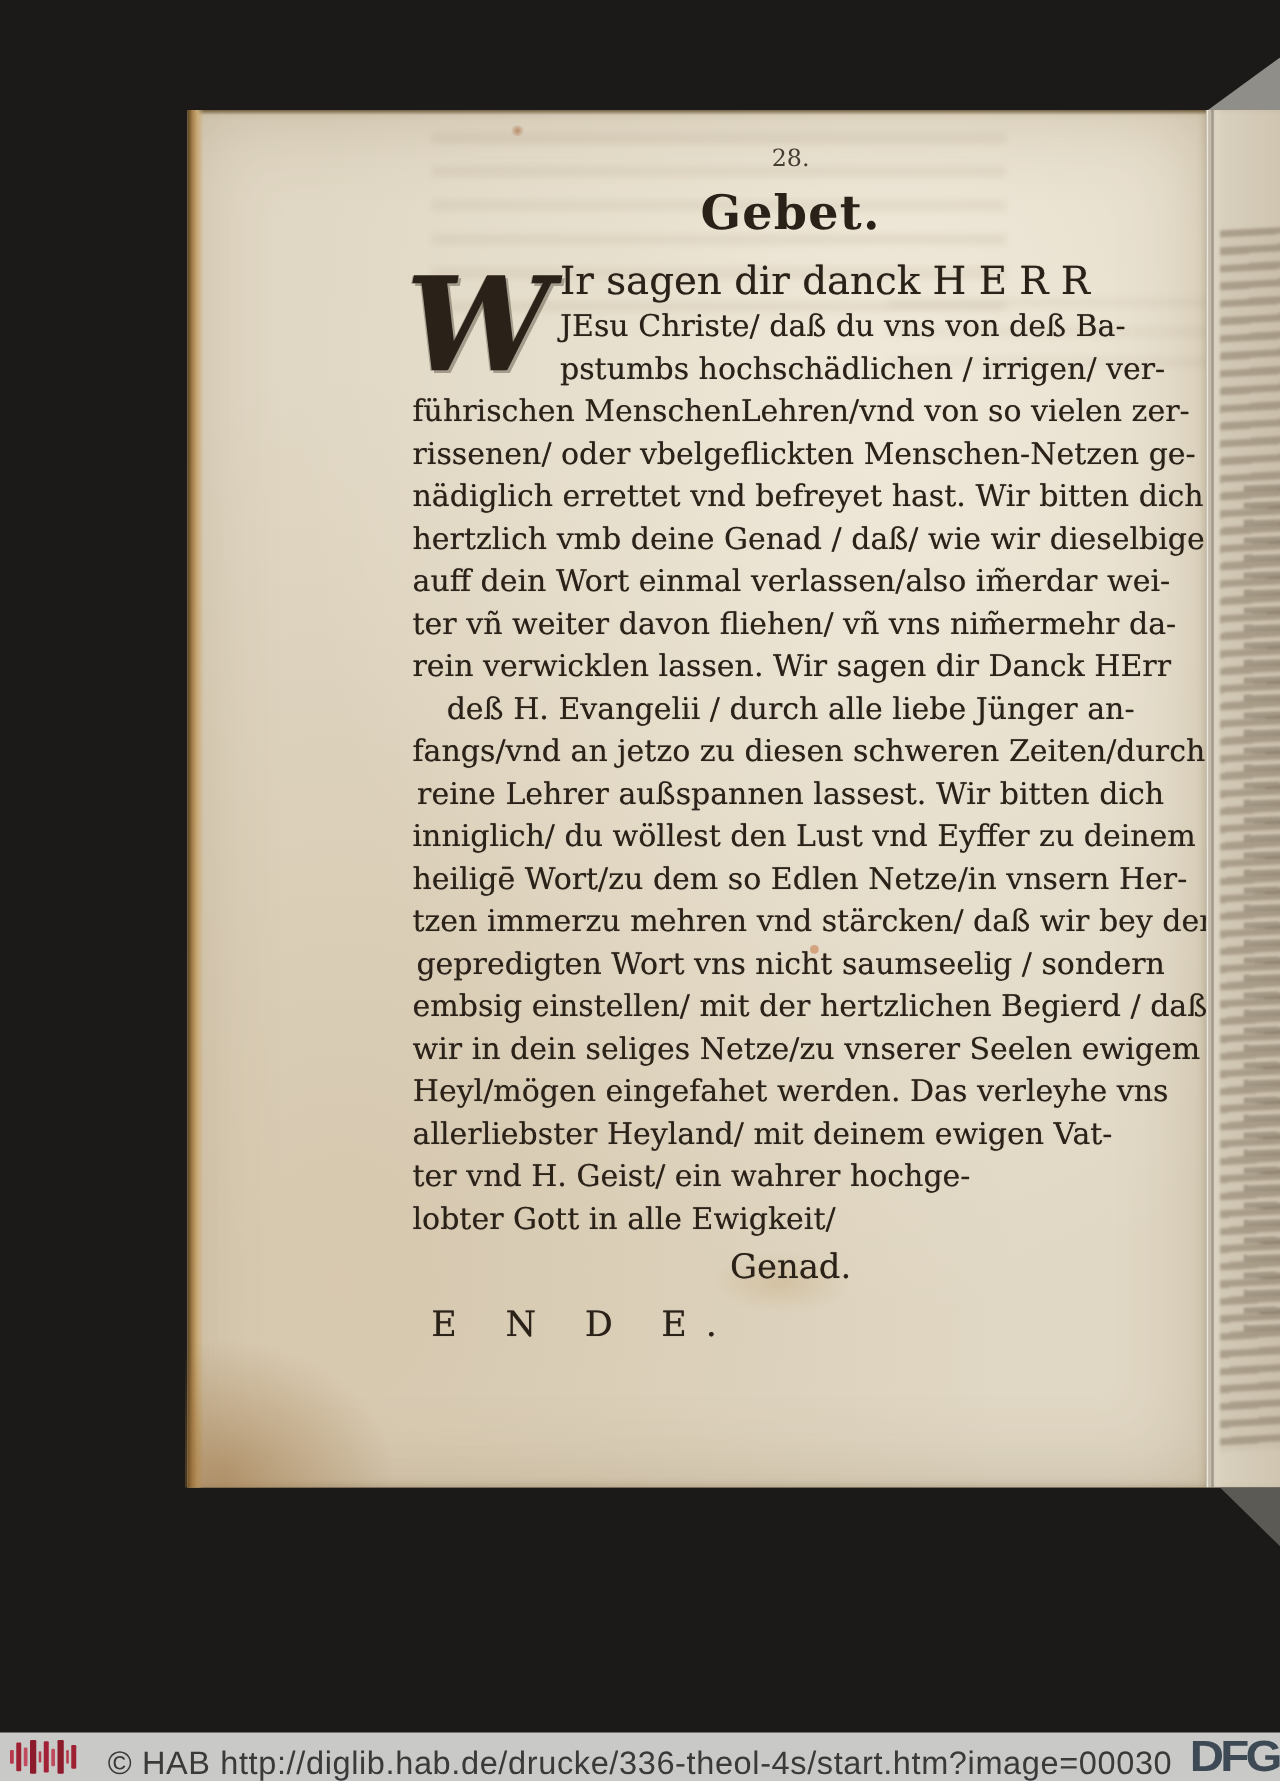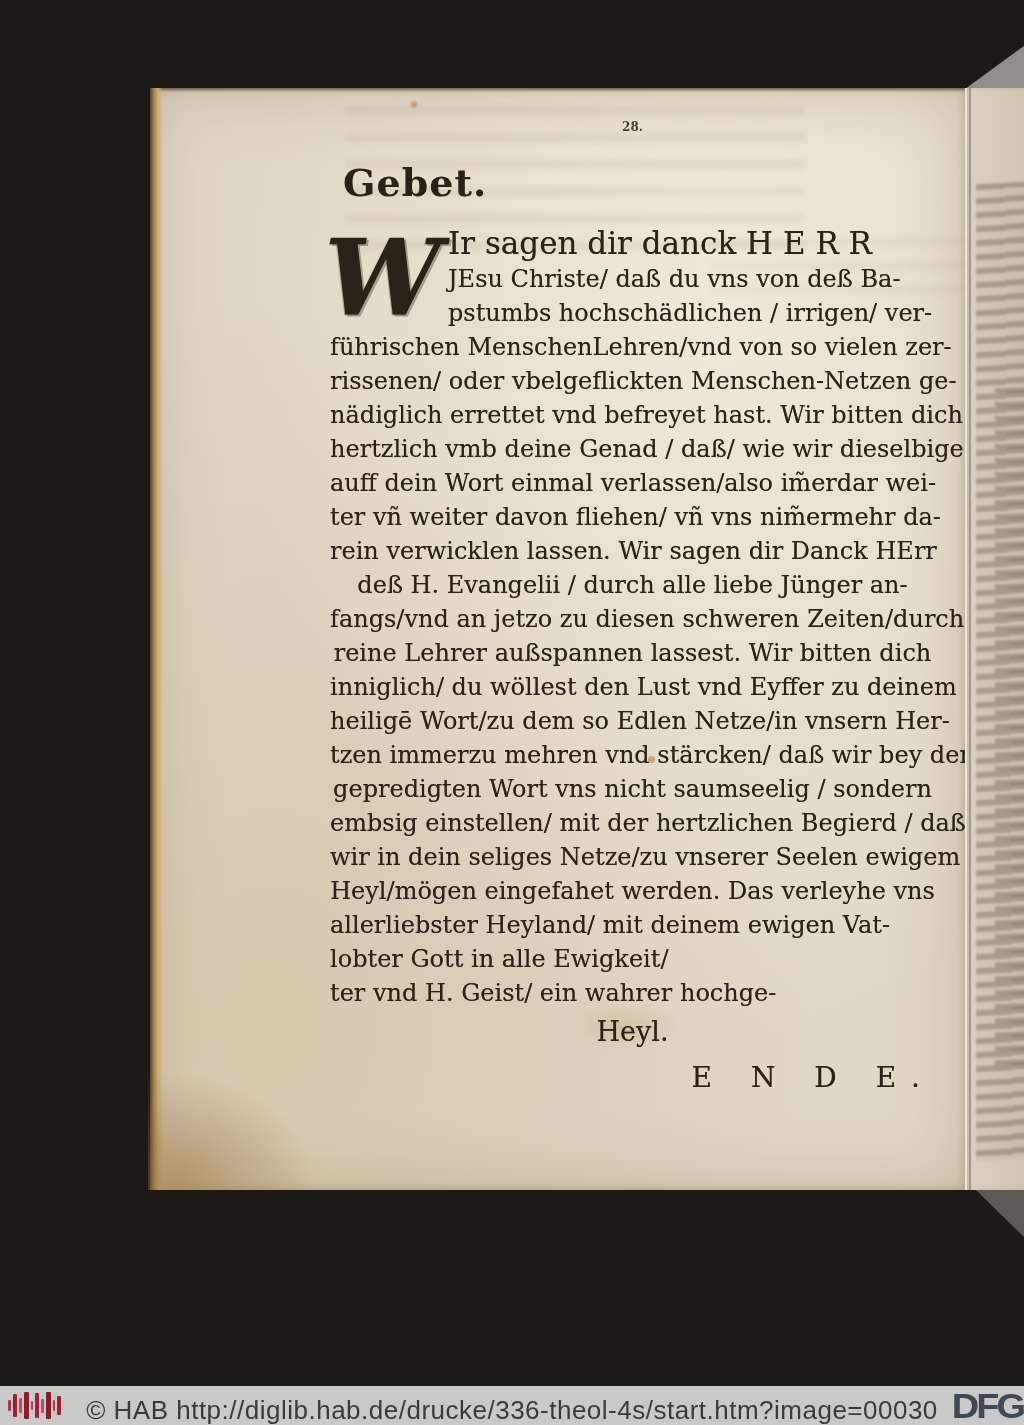--- a/index.html
+++ b/index.html
@@ -27,35 +27,35 @@
   .stain-dot-top{position:absolute;left:258px;top:12px;width:12px;height:9px;border-radius:50%;
     background:radial-gradient(circle, rgba(158,84,38,.55), rgba(158,84,38,0) 70%);}
   .stain-corner{position:absolute;left:-2px;top:985px;width:165px;height:117px;
     background:radial-gradient(ellipse at 18% 92%, rgba(150,105,52,.5), rgba(150,105,52,0) 72%);}
   .stain-amen{position:absolute;left:420px;top:915px;width:110px;height:46px;
     background:radial-gradient(ellipse, rgba(178,136,66,.22), rgba(178,136,66,0) 70%);filter:blur(2px);}
   .stain-dot-mid{position:absolute;left:498px;top:668px;width:7px;height:7px;border-radius:50%;
     background:rgba(190,95,40,.45);}
   
   .textblock{position:absolute;left:180px;top:24px;width:605px;color:#2a2118;}
-  .pagenum{text-align:center;font-size:12px;height:30px;line-height:30px;font-weight:bold;opacity:.85;}
-  .title{font-size:38px;height:56px;line-height:56px;font-weight:bold;
-         letter-spacing:1px;margin:13px;}
+  .pagenum{text-align:center;font-size:19px;height:30px;line-height:30px;font-weight:normal;opacity:.85;}
+  .title{text-align:center;font-size:38px;height:56px;line-height:56px;font-weight:bold;
+         letter-spacing:1px;margin:0;}
   .bodylines{position:relative;margin-top:8px;}
   .dropcap{position:absolute;left:-6px;top:2px;width:118px;height:108px;text-align:center;
     font-size:104px;line-height:104px;font-weight:bold;font-style:italic;
     text-shadow:2px 2px 0 rgba(42,33,24,.35), -1px 1px 0 rgba(42,33,24,.3);}
   .line{height:34px;line-height:34px;font-size:24px;font-weight:normal;
         text-shadow:0 0 .6px rgba(42,33,24,.55);white-space:nowrap;}
   .l-first{font-size:31px;height:38px;line-height:38px;padding-left:118px;}
   .l-indent{padding-left:118px;}
   .l-full{text-align:center;}
   .l-center{}
   .l-amen{text-align:center;font-size:27px;height:44px;line-height:44px;}
-  .l-ende{text-align:right;font-size:28px;height:40px;line-height:40px;margin-top:4px;
+  .l-ende{text-align:left;font-size:28px;height:40px;line-height:40px;margin-top:4px;
           letter-spacing:15px;text-indent:15px;}
   
   .fore-edge{position:absolute;left:965px;top:88px;width:59px;height:1102px;
     background:linear-gradient(90deg,#f0ead c0,#d8cfbc 18%,#cfc5b1);
     background:linear-gradient(90deg,#efe9dc,#d8cfbc 18%,#cfc5b1);
     border-left:2px solid #ede7da;
     box-shadow:inset 6px 0 8px -5px rgba(90,70,40,.5);overflow:hidden;}
   .fe-ghost{position:absolute;left:9px;top:95px;right:0;bottom:30px;
     background:repeating-linear-gradient(179deg, rgba(96,80,60,.38) 0 6px, rgba(96,80,60,.06) 6px 14px);
     filter:blur(1.1px);transform:skewY(-3deg);}
@@ -109,23 +109,23 @@
         <div class="line l-full">fangs/vnd an jetzo zu diesen schweren Zeiten/durch</div>
         <div class="line l-full">reine Lehrer außspannen lassest.  Wir bitten dich</div>
         <div class="line l-full">inniglich/ du wöllest den Lust vnd Eyffer zu deinem</div>
         <div class="line l-full">heiligē Wort/zu dem so Edlen Netze/in vnsern Her-</div>
         <div class="line l-full">tzen immerzu mehren vnd stärcken/ daß wir bey dem</div>
         <div class="line l-full">gepredigten Wort vns nicht saumseelig / sondern</div>
         <div class="line l-full">embsig einstellen/ mit der hertzlichen Begierd / daß</div>
         <div class="line l-full">wir in dein seliges Netze/zu vnserer Seelen ewigem</div>
         <div class="line l-full">Heyl/mögen eingefahet werden. Das verleyhe vns</div>
         <div class="line l-center">allerliebster Heyland/ mit deinem ewigen Vat-</div>
+        <div class="line l-center">ter vnd H. Geist/ ein wahrer hochge-</div>
         <div class="line l-center">lobter Gott in alle Ewigkeit/</div>
-        <div class="line l-center">ter vnd H. Geist/ ein wahrer hochge-</div>
-        <div class="line l-amen">Heyl.</div>
+        <div class="line l-amen">Genad.</div>
         <div class="line l-ende">E N D E.</div>
       </div>
     </div>
   </div>
 
   <div class="wedge-top"></div>
   <div class="fore-edge">
     <div class="fe-seam"></div>
     <div class="fe-ghost"></div>
     <div class="fe-ghost2"></div>

